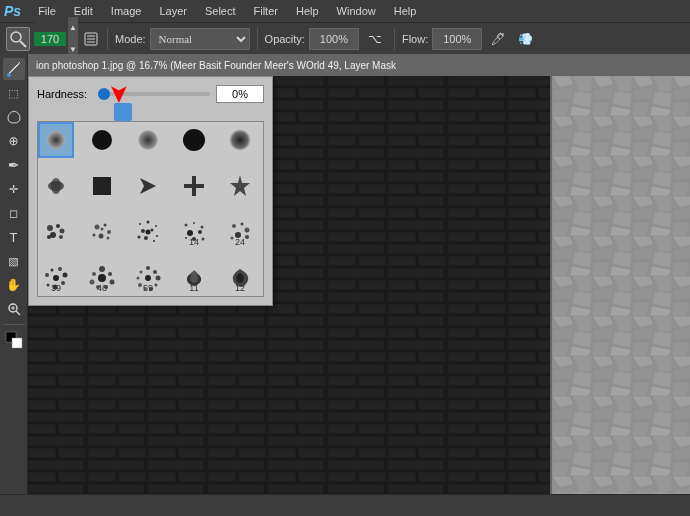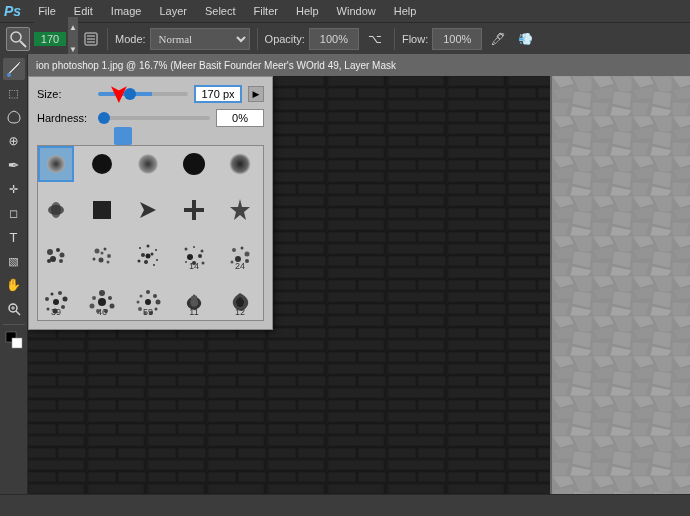--- a/index.html
+++ b/index.html
@@ -541,28 +541,20 @@
               <polygon points="0,26 18,26 14,40 0,40" fill="#969696" stroke="#888" stroke-width="0.5"></polygon>
               <polygon points="20,30 40,34 36,40 18,40" fill="#a4a4a4" stroke="#888" stroke-width="0.5"></polygon>
             </pattern>
           </defs>
           <rect width="140" height="100%" fill="url(#stone)"></rect>
         </svg>
       </div>
 
       <div class="brush-popup">
 
-        <div class="brush-size-row">
-          <span class="brush-label">Size:</span>
-          <div class="size-slider-container">
-            <input type="range" class="size-slider" min="1" max="500" value="170" style="">
-          </div>
-          <input type="text" class="size-input" value="170 px" style="">
-          <div class="expand-btn">▶</div>
-        </div>
 
         <div class="hardness-row">
           <span class="brush-label">Hardness:</span>
           <div class="hardness-slider-container">
             <input type="range" class="hardness-slider" min="0" max="100" value="0" style="">
           </div>
           <input type="text" class="hardness-input" value="0%" style="">
         </div>
 
         <div style="width:18px;height:18px;background:#4a90d9;border-radius:2px;position:relative;left:77px;top:-6px;margin-bottom:-6px;"></div>

